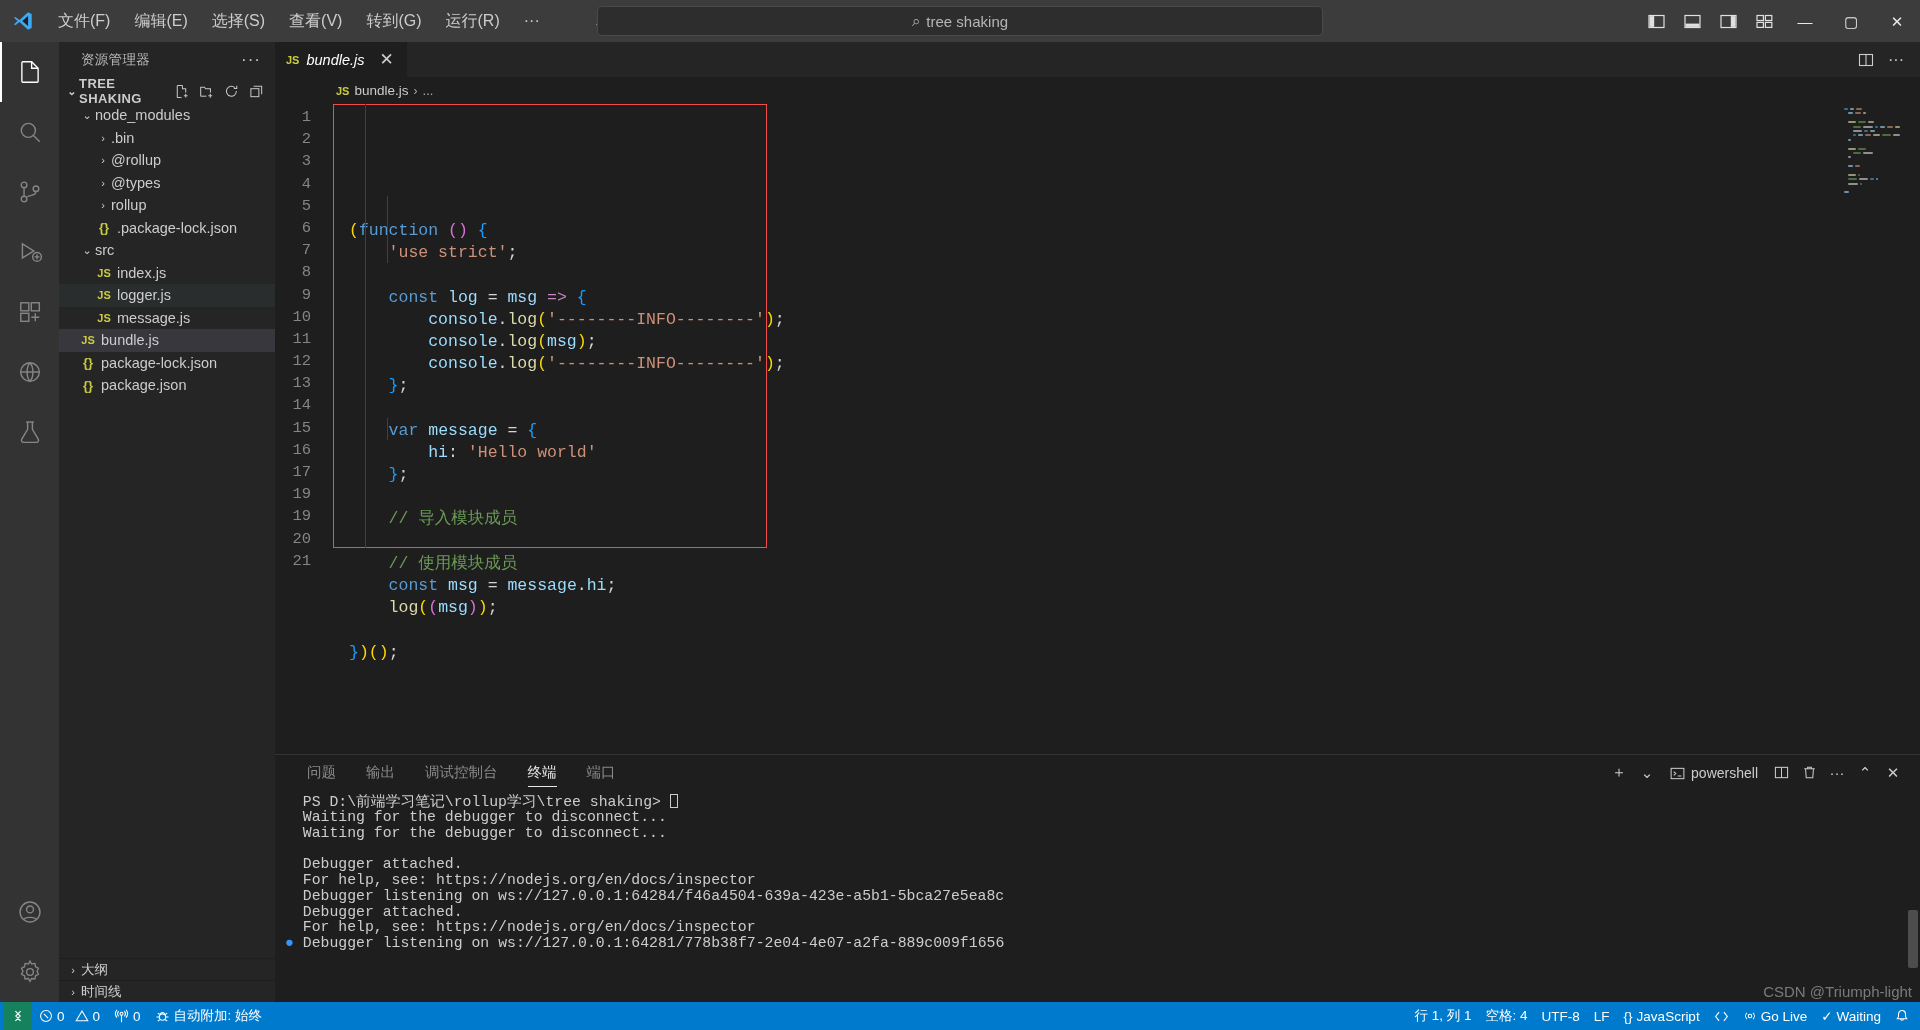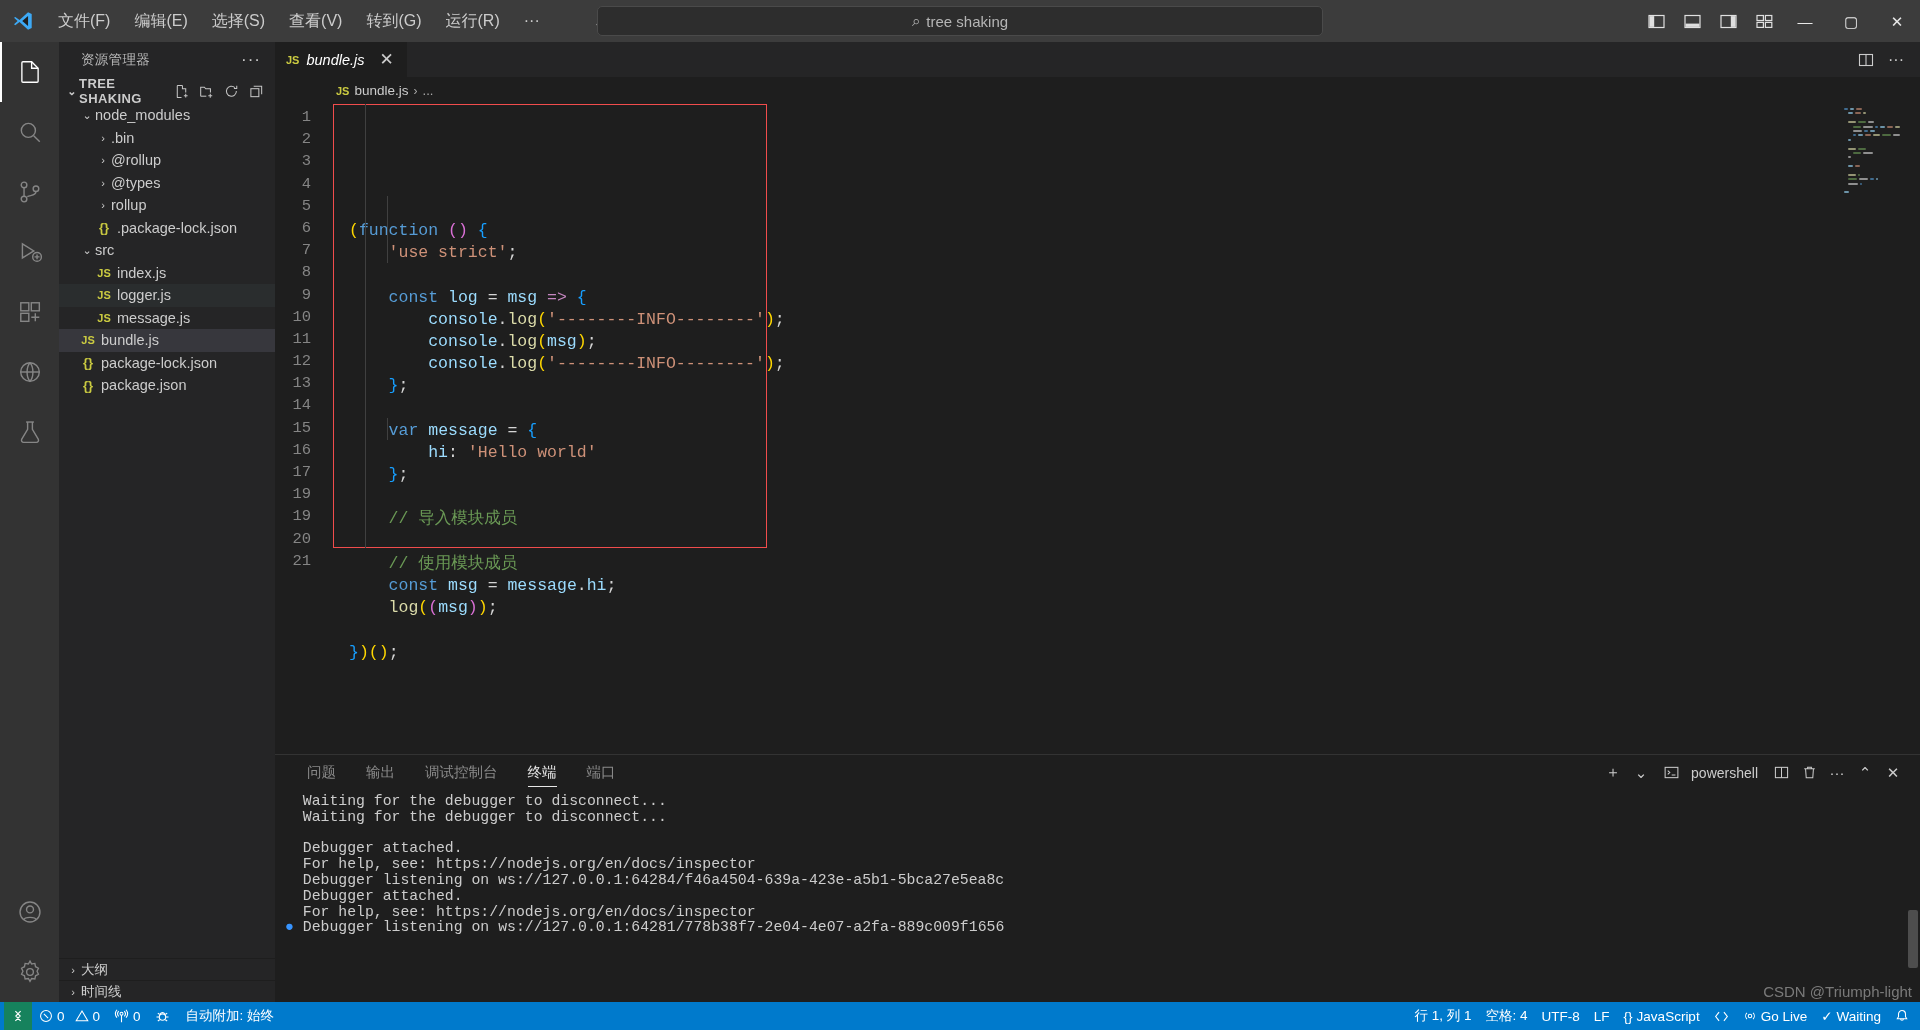--- a/index.html
+++ b/index.html
@@ -149,21 +149,21 @@
   .ptab {
     color: #8a8a8a; font-size: 14.5px; padding: 0 10px; height: 35px;
     display: flex; align-items: center; cursor: default; position: relative; margin-right: 10px;
   }
   .ptab.active { color: #e7e7e7; }
   .ptab.active::after {
     content: ""; position: absolute; left: 10px; right: 10px; bottom: 3px; height: 1.5px; background: #e7e7e7;
   }
   .panel-actions { margin-left: auto; display: flex; align-items: center; gap: 2px; padding-right: 14px; }
   .pact { height: 28px; min-width: 26px; display: flex; align-items: center; justify-content: center; color: #cccccc; font-size: 15px; cursor: default; padding: 0 3px; }
-  .shell-label { display: flex; align-items: flex-start; gap: 12px; color: #cccccc; font-size: 14px; padding: 0 8px; cursor: default; }
+  .shell-label { display: flex; align-items: flex-end; gap: 6px; color: #cccccc; font-size: 14px; padding: 0 8px; cursor: default; }
   .terminal {
     flex: 1; padding: 4px 0 0 10px; color: #cccccc;
     font-family: "Liberation Mono", monospace; font-size: 14.8px; overflow: hidden; position: relative;
   }
   .tline { height: 15.8px; line-height: 15.8px; white-space: pre; }
   .t-bullet { color: #3794ff; }
   .t-cyan { color: #29b8db; font-weight: bold; }
   .t-green { color: #23d18b; }
   .t-greenb { color: #23d18b; font-weight: bold; }
   .t-white { color: #cccccc; }
@@ -589,20 +589,21 @@
               <svg width="15" height="15" viewBox="0 0 16 16" fill="none" stroke="currentColor" stroke-width="1.1">
                   <path d="M2.4 4h11.2M6 4V2.4h4V4M3.8 4l.7 9.6h7l.7-9.6"></path>
                 </svg>
             </div>
             <div class="pact">···</div>
             <div class="pact">⌃</div>
             <div class="pact">✕</div>
           </div>
         </div>
         <div class="terminal relpos" id="terminal">
+          <div class="tline">  <span class="t-white">PS D:\前端学习笔记\rollup学习\tree shaking&gt;</span> <span class="cursor-blk"></span></div>
             <div class="tline">  <span class="t-white">Waiting for the debugger to disconnect...</span></div>
             <div class="tline">  <span class="t-white">Waiting for the debugger to disconnect...</span></div>
             <div class="tline">  <span class="t-white"></span></div>
             <div class="tline">  <span class="t-white">Debugger attached.</span></div>
             <div class="tline">  <span class="t-white">For help, see: https://nodejs.org/en/docs/inspector</span></div>
             <div class="tline">  <span class="t-white">Debugger listening on ws://127.0.0.1:64284/f46a4504-639a-423e-a5b1-5bca27e5ea8c</span></div>
             <div class="tline">  <span class="t-white">Debugger attached.</span></div>
             <div class="tline">  <span class="t-white">For help, see: https://nodejs.org/en/docs/inspector</span></div>
             <div class="tline"><span class="t-bullet">●</span> <span class="t-white">Debugger listening on ws://127.0.0.1:64281/778b38f7-2e04-4e07-a2fa-889c009f1656</span></div>
             <div class="term-scroll"></div>
@@ -641,21 +642,21 @@
       </span>
       <span>0</span>
     </div>
     <div class="sb-item">
       <span>
         <svg width="15" height="15" viewBox="0 0 16 16" fill="none" stroke="#ffffff" stroke-width="1.15">
             <circle cx="8" cy="8.6" r="3.4"></circle>
             <path d="M5.6 5.4a2.6 2.6 0 0 1 4.8 0M1.6 8.6h3M11.4 8.6h3M3 4.4l2 1.4M13 4.4l-2 1.4M3 12.8l2-1.4M13 12.8l-2-1.4"></path>
           </svg>
       </span>
-      <span style="margin-left:12px;">自动附加: 始终</span>
+      <span style="">自动附加: 始终</span>
     </div>
     <div class="sb-right">
       <div class="sb-item">行 1, 列 1</div>
       <div class="sb-item">空格: 4</div>
       <div class="sb-item">UTF-8</div>
       <div class="sb-item">LF</div>
       <div class="sb-item">
         <span>{}</span>
         <span>JavaScript</span>
       </div>

